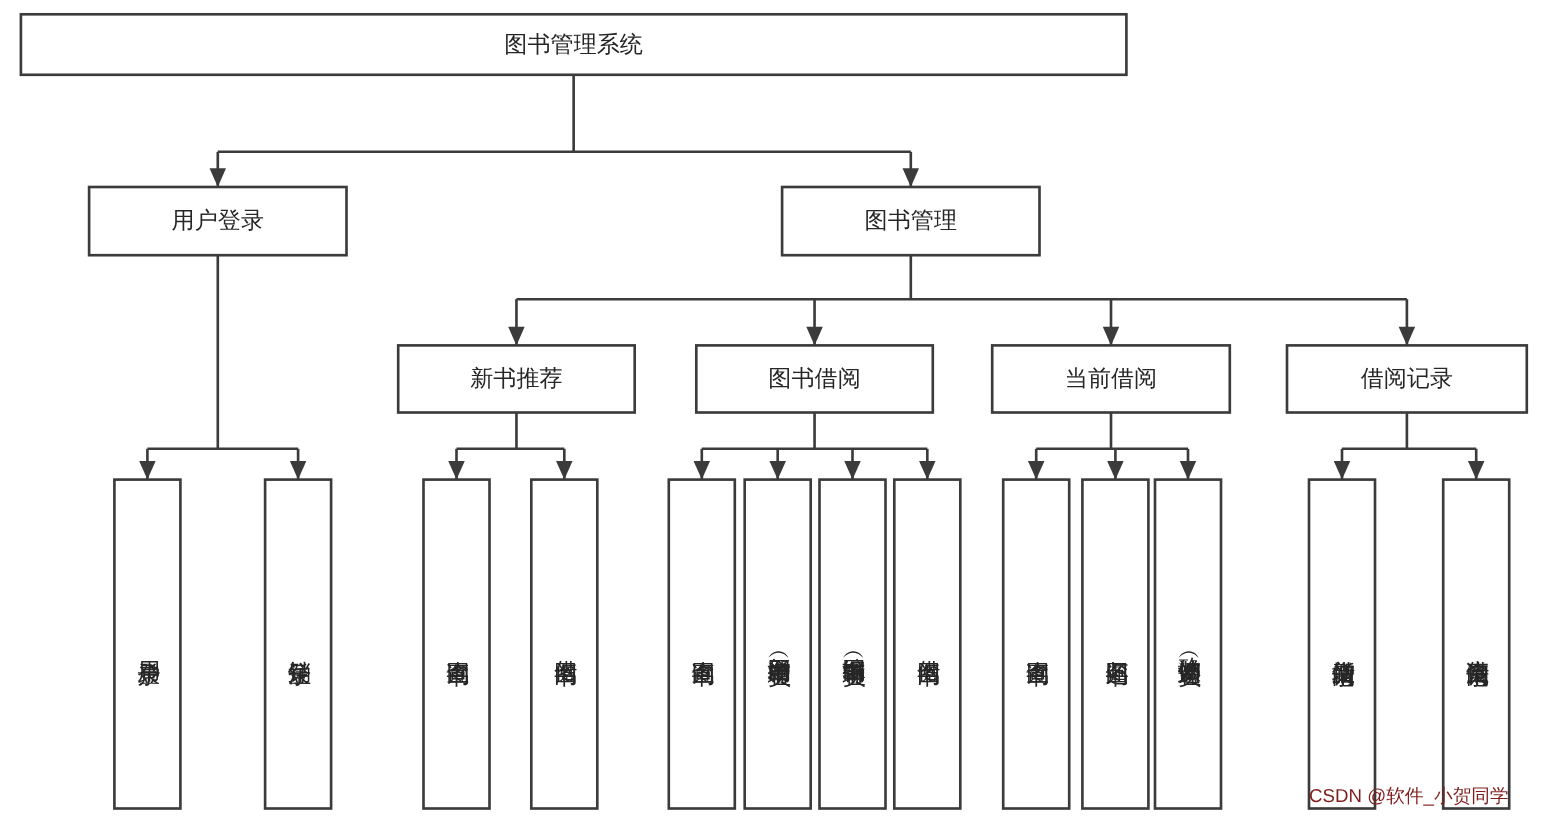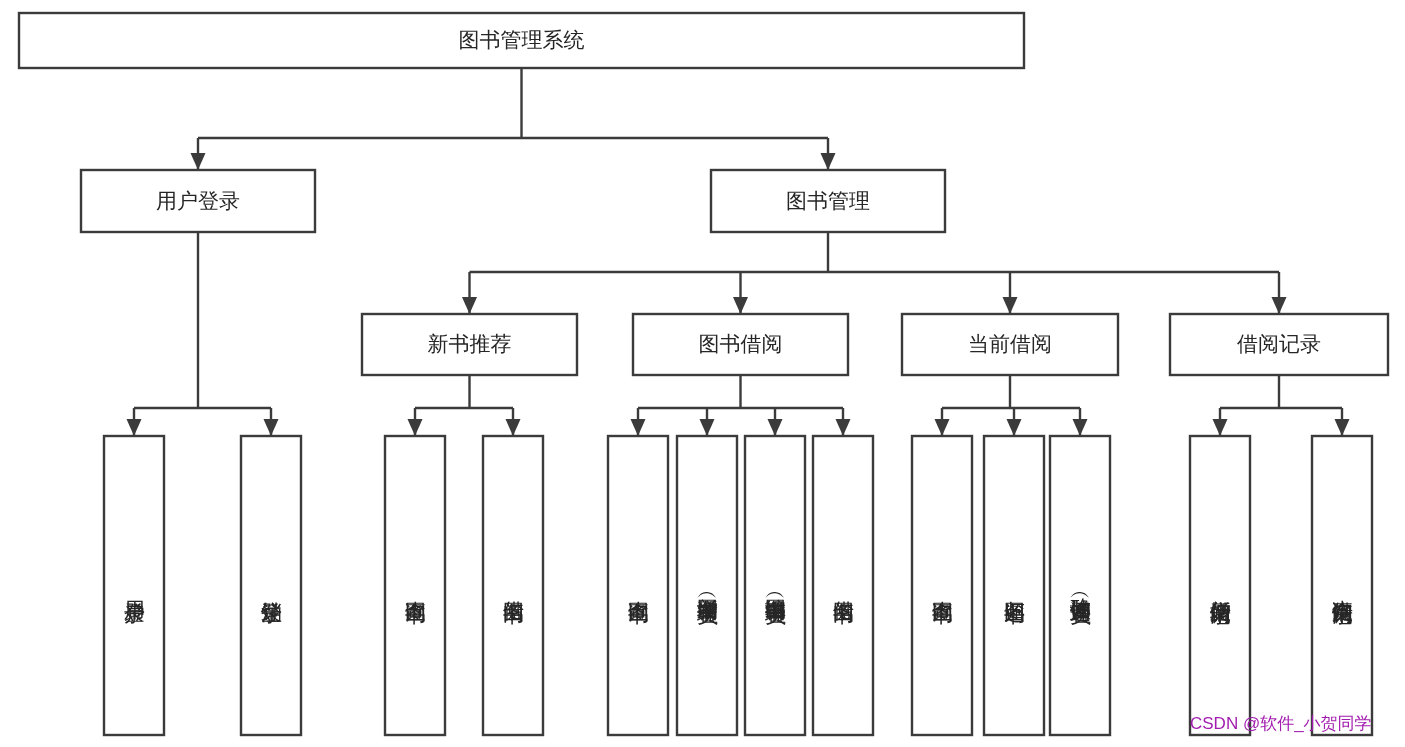--- a/index.html
+++ b/index.html
@@ -22,21 +22,21 @@
     width:100%;height:100%;
     display:flex;align-items:center;justify-content:center;
     writing-mode:vertical-rl;text-orientation:upright;
     font-family:"Liberation Sans","DejaVu Sans",sans-serif;
     font-size:21px;color:#262626;line-height:1.18;
     letter-spacing:1px;white-space:nowrap;
   }
   #watermark{
     position:absolute;left:1190px;top:712px;
     font-family:"Liberation Sans","DejaVu Sans",sans-serif;
-    font-size:17px;color:#a21caf;white-space:nowrap;
+    font-size:17px;color:#7f1d1d;white-space:nowrap;
     pointer-events:none;user-select:none;
   }
 </style>
 </head>
 <body>
 
 <svg id="chart" viewBox="0 0 1405 747" xmlns="http://www.w3.org/2000/svg">
   <g id="connectors">
       <line x1="521.5" y1="68" x2="521.5" y2="138" class="conn"></line>
       <line x1="198" y1="138" x2="828" y2="138" class="conn"></line>

